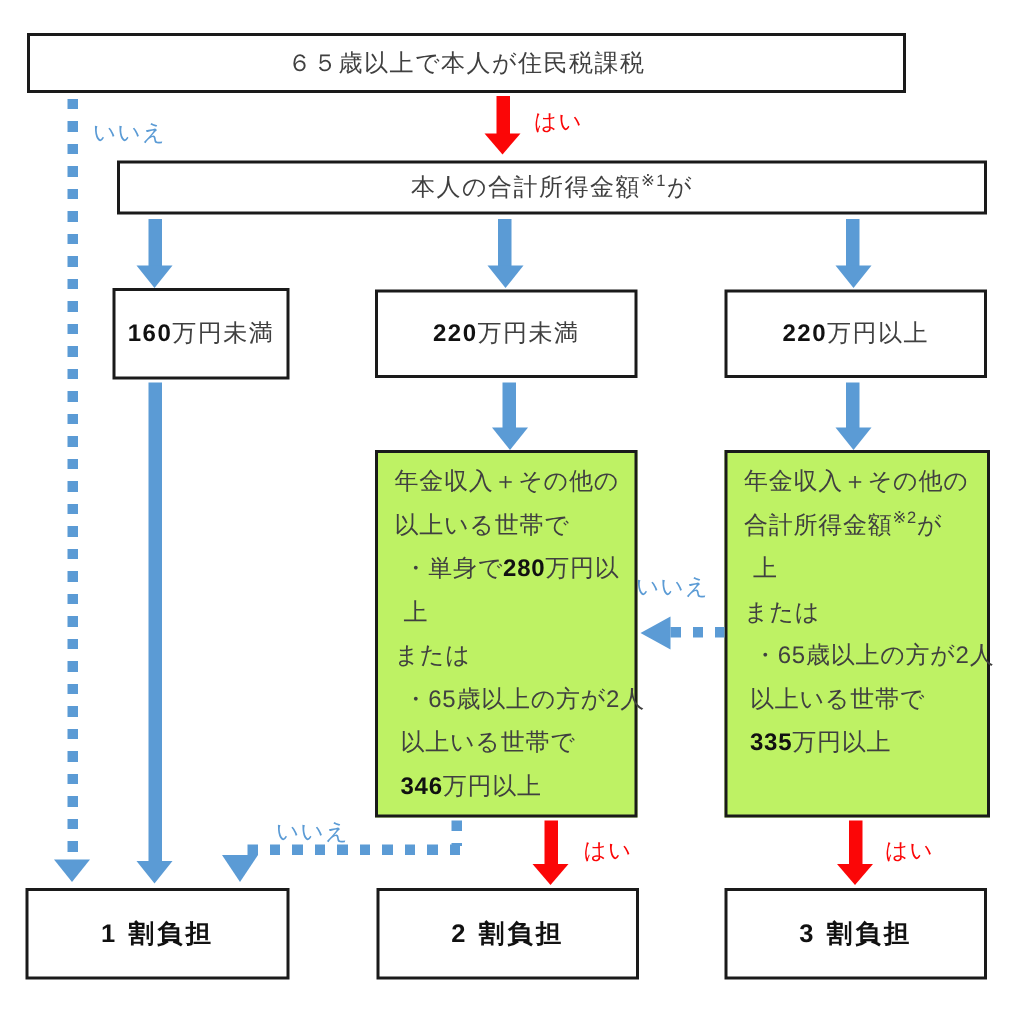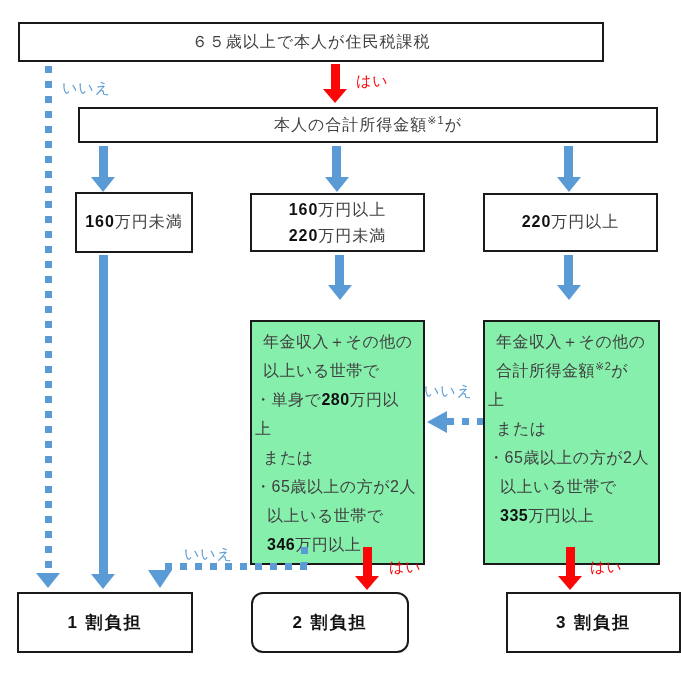--- a/index.html
+++ b/index.html
@@ -10,25 +10,25 @@
     position:relative;width:681px;height:678px;background:#ffffff;overflow:hidden;
     font-family:"Liberation Sans","DejaVu Sans",sans-serif;color:var(--text);
   }
   .box{
     position:absolute;background:#ffffff;border:2px solid var(--border);
     box-sizing:border-box;display:flex;align-items:center;justify-content:center;
     font-size:16px;letter-spacing:1px;text-align:center;
   }
   .box.multiline{flex-direction:column;justify-content:center;}
   .detail{
-    position:absolute;background:#86efac;border:2px solid var(--border);
-    box-sizing:border-box;font-size:16px;padding-top:5px;margin-top:20px;
+    position:absolute;background:#bef264;border:2px solid var(--border);
+    box-sizing:border-box;font-size:16px;padding-top:5px;
   }
   .detail .dline{line-height:29px;white-space:nowrap;letter-spacing:0.5px;}
-  .pl0{padding-left:3px;} .pl1{padding-left:11px;} .pl2{padding-left:15px;}
+  .pl0{padding-left:17px;} .pl1{padding-left:11px;} .pl2{padding-left:15px;}
   .b{font-weight:bold;color:#111;}
   .sup{vertical-align:super;font-size:11px;line-height:0;}
   .result{font-size:17px;font-weight:bold;color:#111;letter-spacing:2px;}
   
   .vline{position:absolute;width:9px;}
   .blue-bg{background:var(--blue);}
   .red-bg{background:var(--red);}
   
   .ah-down{position:absolute;width:0;height:0;border-left:12px solid transparent;border-right:12px solid transparent;}
   .ah-down.blue{border-top:15px solid var(--blue);}
@@ -67,21 +67,20 @@
   <div class="ah-down blue" style="left:91px;top:177px;"></div>
   <div class="vline blue-bg" style="left:332px;top:146px;height:33px;"></div>
   <div class="ah-down blue" style="left:325px;top:177px;"></div>
   <div class="vline blue-bg" style="left:564px;top:146px;height:33px;"></div>
   <div class="ah-down blue" style="left:557px;top:177px;"></div>
 
   <div class="box" style="left:75px;top:192px;width:118px;height:61px;">
     <span><span class="b">160</span><span>万円未満</span></span>
   </div>
   <div class="box multiline" style="left:250px;top:193px;width:175px;height:59px;line-height:26px;">
-    <div><span class="b">160</span><span>万円以上</span></div>
     <div><span class="b">220</span><span>万円未満</span></div>
   </div>
   <div class="box" style="left:483px;top:193px;width:175px;height:59px;">
     <span><span class="b">220</span><span>万円以上</span></span>
   </div>
 
   <div class="vline blue-bg" style="left:99px;top:255px;height:321px;"></div>
   <div class="ah-down blue" style="left:91px;top:574px;"></div>
 
   <div class="vline blue-bg" style="left:335px;top:255px;height:32px;"></div>
@@ -122,20 +121,20 @@
   <div class="ah-down red" style="left:355px;top:576px;"></div>
   <div class="edge-label red" style="left:389px;top:558px;">はい</div>
 
   <div class="vline red-bg" style="left:566px;top:547px;height:30px;"></div>
   <div class="ah-down red" style="left:558px;top:576px;"></div>
   <div class="edge-label red" style="left:590px;top:558px;">はい</div>
 
   <div class="box result" style="left:17px;top:592px;width:176px;height:61px;">
     <span>1 割負担</span>
   </div>
-  <div class="box result" style="left:251px;top:592px;width:158px;height:61px;border-radius:12px;">
+  <div class="box result" style="left:251px;top:592px;width:175px;height:61px;">
     <span>2 割負担</span>
   </div>
-  <div class="box result" style="left:506px;top:592px;width:175px;height:61px;">
+  <div class="box result" style="left:483px;top:592px;width:175px;height:61px;">
     <span>3 割負担</span>
   </div>
 
 </div>
 
 </body></html>

